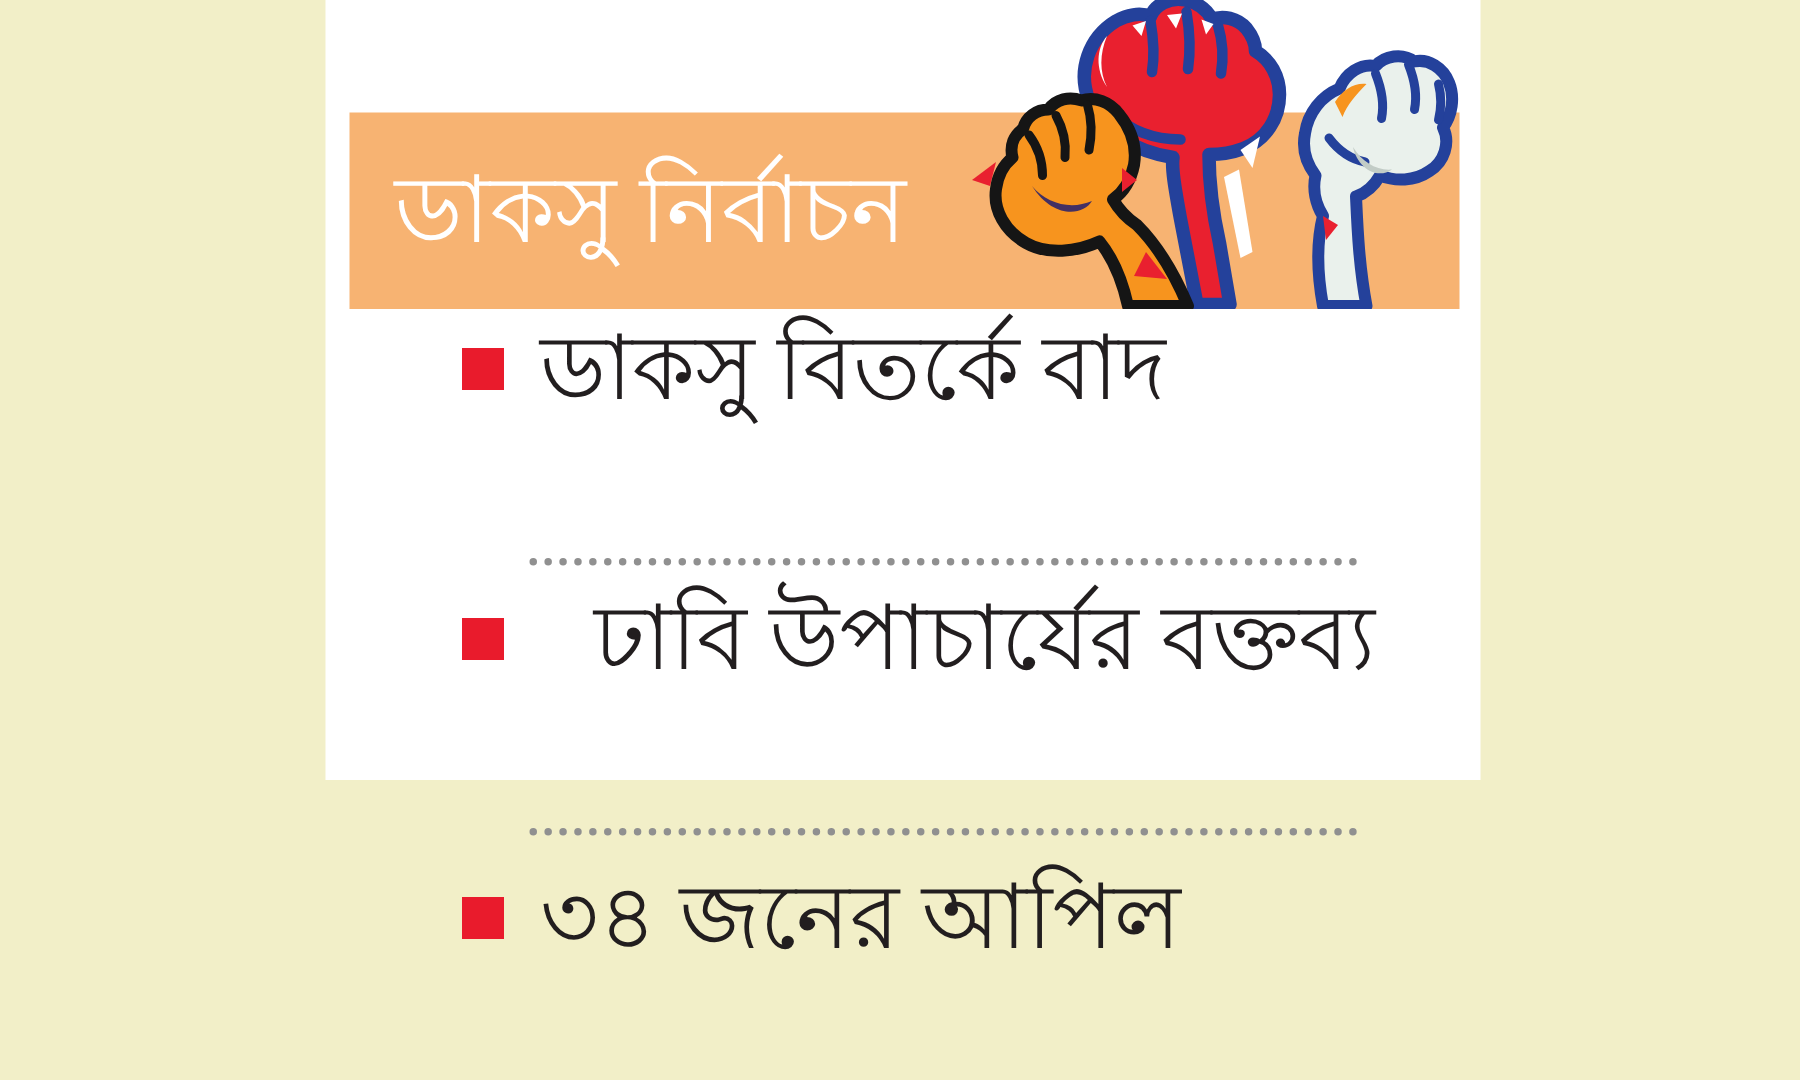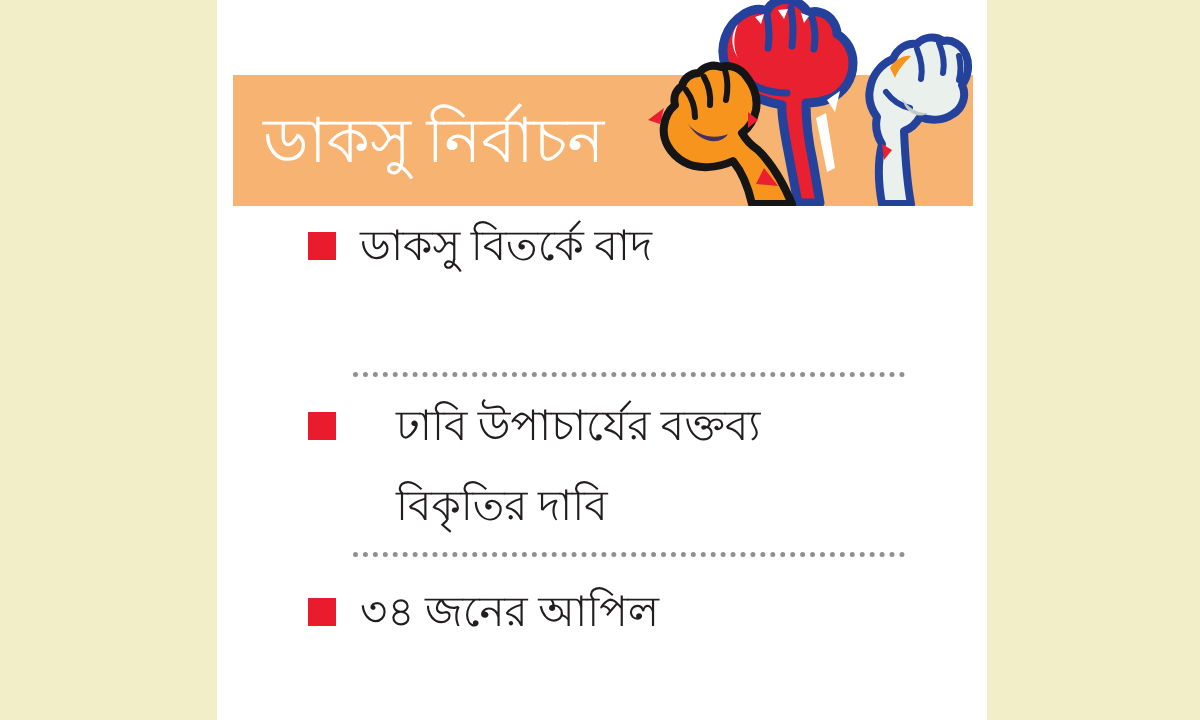--- a/index.html
+++ b/index.html
@@ -6,28 +6,28 @@
     --page-bg:#F2EFC8; --panel-bg:#FFFFFF; --band-orange:#F7B372;
     --title-color:#FFFFFF; --bullet-red:#E91B2C; --text-color:#221E1F;
     --dot-gray:#909090; --fist-red:#E9202F; --fist-navy:#24419B;
     --fist-orange:#F7941E; --fist-outline-black:#151515; --fist-white:#EAF1EC;
     --fist-purple:#433063; --fist-shadow-gray:#C2CCC6;
   }
   *{margin:0;padding:0;box-sizing:border-box;}
   html,body{width:1200px;height:720px;overflow:hidden;}
   body{font-family:"Liberation Serif","DejaVu Serif",serif;}
   .stage{position:relative;width:1200px;height:720px;background:var(--page-bg);overflow:hidden;}
-  .panel{position:absolute;left:217px;top:0;width:770px;height:720px;background:var(--panel-bg);}
+  .panel{position:absolute;left:217px;top:0;width:770px;height:520px;background:var(--panel-bg);}
   .band{position:absolute;left:16px;top:75px;width:740px;height:131px;background:var(--band-orange);}
   .title{position:absolute;left:30px;top:0;height:131px;display:flex;align-items:center;
          font-size:62px;line-height:1;color:var(--title-color);white-space:nowrap;}
   .fists{position:absolute;left:431px;top:0;width:330px;height:206px;}
   .item{position:absolute;left:91px;display:flex;align-items:flex-start;}
   .bullet{width:28px;height:28px;background:var(--bullet-red);margin-top:26px;flex:none;}
-  .item-text{margin-left:24px;font-size:42px;line-height:80px;color:var(--text-color);white-space:nowrap;}
+  .item-text{margin-left:24px;font-size:60px;line-height:80px;color:var(--text-color);white-space:nowrap;}
   .item-text span{display:block;}
   .item1{top:206px;} .item2{top:386px;gap:36px;} .item3{top:572px;}
   .divider{position:absolute;left:136px;width:552px;height:0;border-top:5px dotted var(--dot-gray);}
   .div1{top:372px;} .div2{top:552px;}
   
   .f-white{fill:var(--fist-white);stroke:var(--fist-navy);stroke-width:8;stroke-linejoin:round;}
   .f-red{fill:var(--fist-red);stroke:var(--fist-navy);stroke-width:9;stroke-linejoin:round;}
   .f-orange{fill:var(--fist-orange);stroke:var(--fist-outline-black);stroke-width:8;stroke-linejoin:round;}
   .groove-navy{fill:none;stroke:var(--fist-navy);stroke-width:6;stroke-linecap:round;}
   .groove-navy7{fill:none;stroke:var(--fist-navy);stroke-width:7;stroke-linecap:round;}
@@ -94,21 +94,20 @@
         <span>ডাকসু বিতর্কে বাদ</span>
       </div>
     </div>
 
     <div class="divider div1"></div>
 
     <div class="item item2">
       <span class="bullet"></span>
       <div class="item-text">
         <span>ঢাবি উপাচার্যের বক্তব্য</span>
-        <span>বিকৃতির দাবি</span>
       </div>
     </div>
 
     <div class="divider div2"></div>
 
     <div class="item item3">
       <span class="bullet"></span>
       <div class="item-text">
         <span>৩৪ জনের আপিল</span>
       </div>

